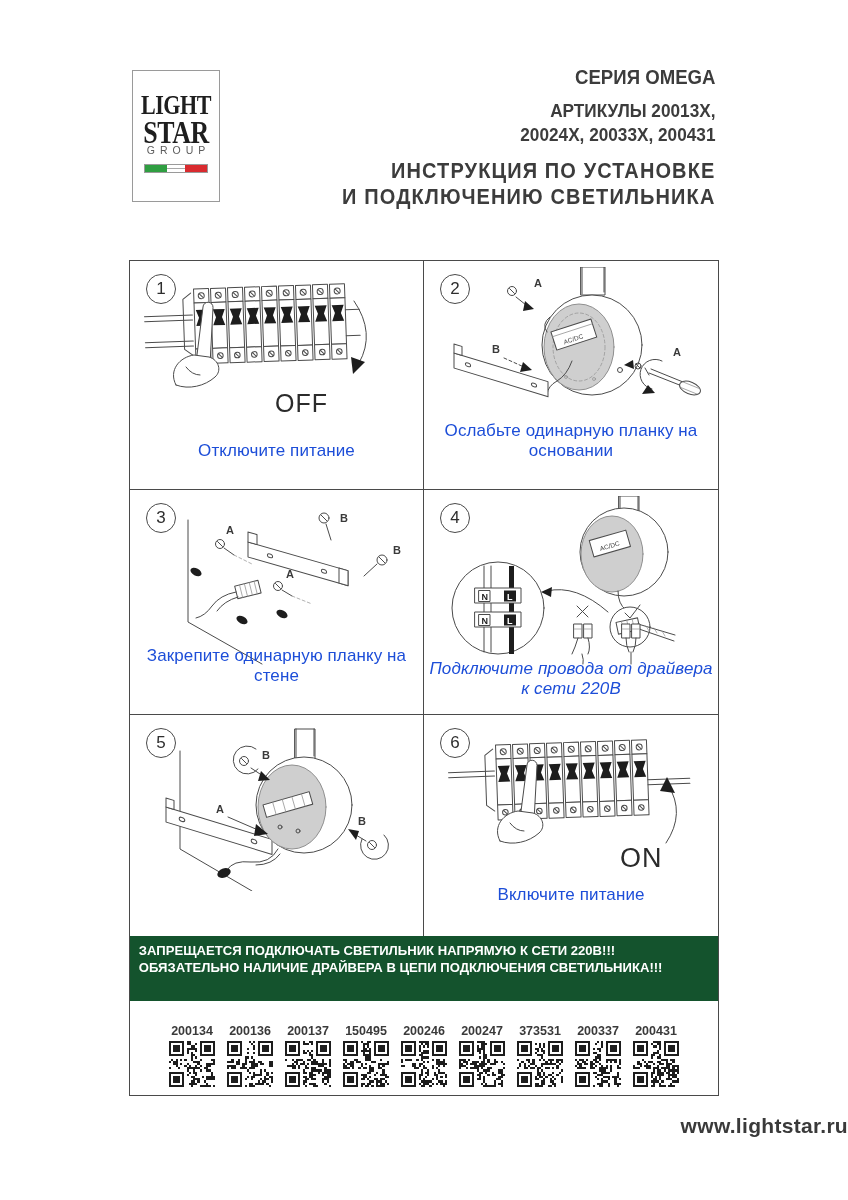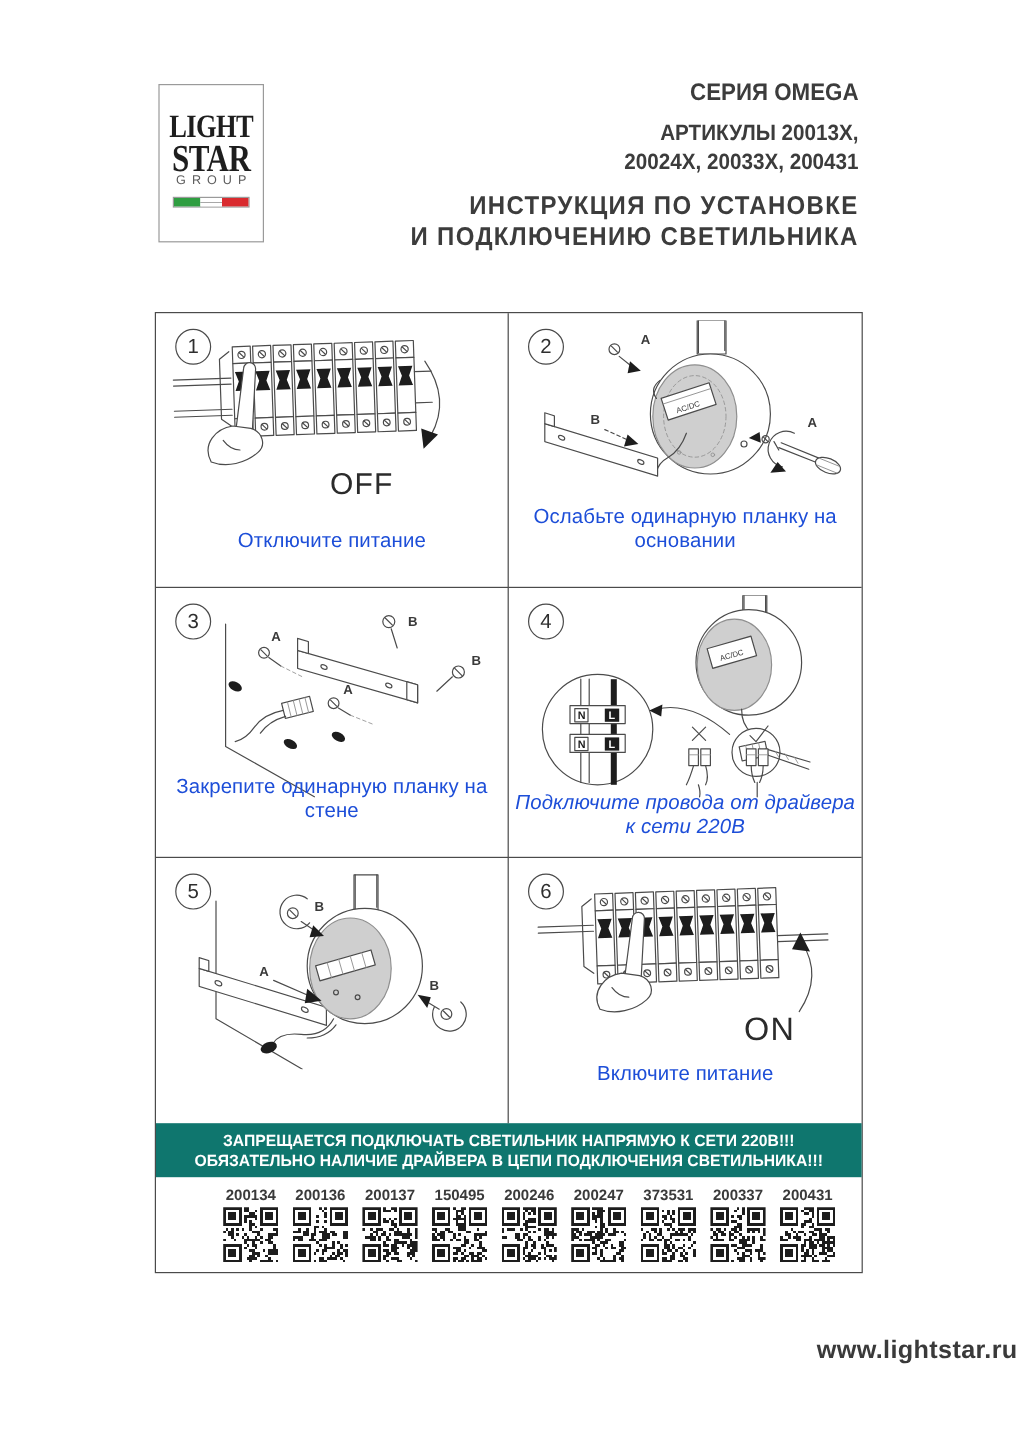--- a/index.html
+++ b/index.html
@@ -47,25 +47,25 @@
   .diagram .fg{fill:#cfcfcf;stroke:#8f8f8f;}
   .diagram .dash{stroke-dasharray:3,2.5;}
   .diagram .thin{stroke-width:.7;stroke:#8f8f8f;}
   .diagram .lbl{font-size:11px;font-weight:bold;}
   .diagram .tiny{font-size:6.5px;}
   .diagram .big{font-size:25px;fill:#2b2b2b;letter-spacing:1px;}
   .diagram .tw{fill:#fff;font-size:9px;font-weight:bold;}
   .diagram .tb{fill:#1d1d1d;font-size:9px;font-weight:bold;}
 
   
-  .warning{background:#0f766e;color:#fff;text-align:center;padding:6px 0 5px;}
+  .warning{background:#14532d;color:#fff;padding:6px 0 25px;}
   .warning div{font-size:13.5px;font-weight:bold;line-height:17px;transform:scaleX(.97);transform-origin:center;}
 
   
-  .qr-row{display:flex;justify-content:flex-end;padding:8px 16px 9px;height:62px;}
+  .qr-row{display:flex;justify-content:center;padding:23px 16px 9px;height:62px;}
   .qr-item{width:58px;text-align:center;}
   .qr-label{font-size:12.5px;font-weight:bold;color:#3a3a3a;margin-bottom:3px;}
   .qr-box svg{width:46px;height:46px;display:block;margin:0 auto;}
 
   
   .footer-url{position:absolute;left:0;top:1114px;width:100%;text-align:right;
         font-size:21px;font-weight:bold;color:#3a3a3a;letter-spacing:.3px;}
 </style>
 </head>
 <body>

